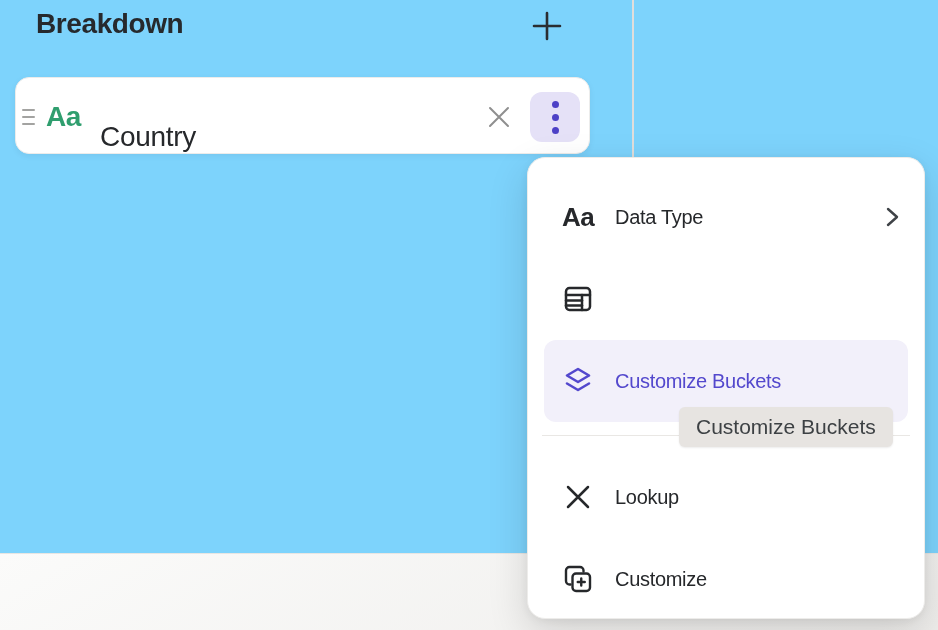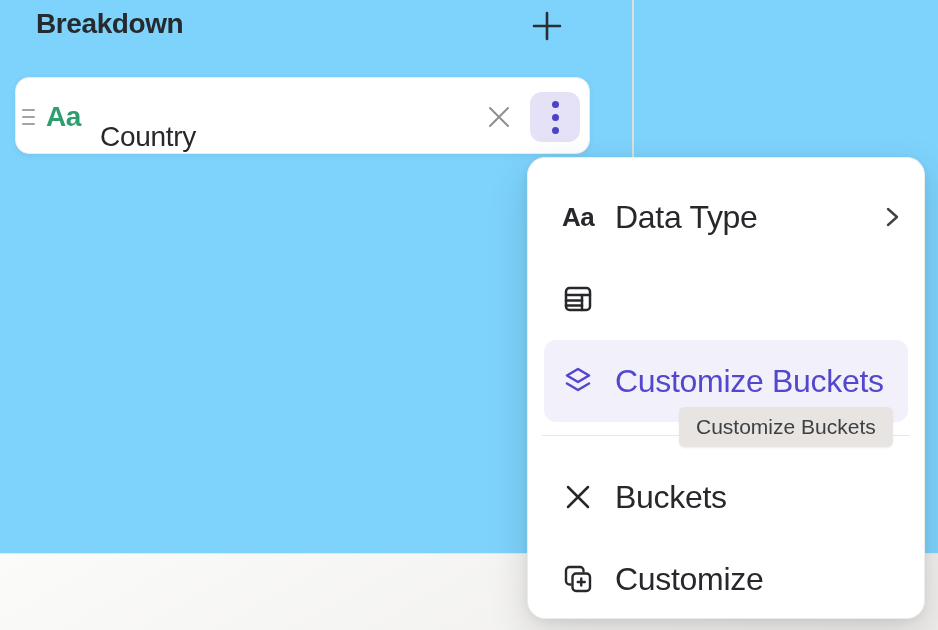--- a/index.html
+++ b/index.html
@@ -38,21 +38,21 @@
     border-top:1px solid #e8e6e3;background:linear-gradient(150deg,#fbfbfa 0%,#eeedeb 100%);}
 
   
   .menu{position:absolute;left:527px;top:157px;width:398px;height:462px;background:#ffffff;
     border:1px solid #edecea;border-radius:18px;padding-top:18px;z-index:5;
     box-shadow:0 14px 40px rgba(0,0,0,.14),0 2px 8px rgba(0,0,0,.06);}
   .menu-item{height:82px;display:flex;align-items:center;gap:20px;padding:0 24px 0 33px;
     cursor:pointer;color:#26282b;}
   .menu-item .mi-icon{width:34px;display:flex;align-items:center;justify-content:center;
     flex:0 0 34px;color:#26282b;}
-  .menu-item .mi-label{font-size:32px;letter-spacing:-0.3px;white-space:nowrap;}
+  .menu-item .mi-label{font-size:20px;letter-spacing:-0.3px;white-space:nowrap;}
   .menu-item .aa-glyph{font-size:26px;font-weight:700;letter-spacing:-0.5px;color:#26282b;}
   .menu-item.active{margin:0 16px;border-radius:12px;background:#f2f0fa;
     padding:0 8px 0 17px;color:#5348cd;}
   .menu-item.active .mi-icon{color:#5348cd;}
   .mi-chevron{margin-left:auto;display:flex;align-items:center;color:#3f4347;}
   .menu-divider{height:1px;background:#e9e7e4;margin:13px 14px 20px 14px;}
 
   
   .tooltip{position:absolute;left:679px;top:407px;height:40px;display:inline-flex;
     align-items:center;padding:0 17px;background:#e7e4e1;border-radius:6px;z-index:10;
@@ -134,21 +134,21 @@
     </div>
 
     <div class="menu-divider"></div>
 
     <div class="menu-item">
       <span class="mi-icon">
         <svg width="26" height="26" viewBox="0 0 26 26">
             <path d="M3 3l20 20M23 3L3 23" stroke="currentColor" stroke-width="2.5" stroke-linecap="round"></path>
           </svg>
       </span>
-      <span class="mi-label">Buckets</span>
+      <span class="mi-label">Lookup</span>
     </div>
 
     <div class="menu-item">
       <span class="mi-icon">
         <svg width="32" height="32" viewBox="0 0 32 32" fill="none" stroke="currentColor" stroke-width="2.4" stroke-linecap="round" stroke-linejoin="round">
           <path d="M8.5 21.5h-1A3.5 3.5 0 0 1 4 18V7.5A3.5 3.5 0 0 1 7.5 4H18a3.5 3.5 0 0 1 3.5 3.5v1"></path>
           <rect x="10.5" y="10.5" width="17.5" height="17.5" rx="3.5"></rect>
           <path d="M19.25 15.5v7M15.75 19h7"></path>
         </svg>
       </span>

